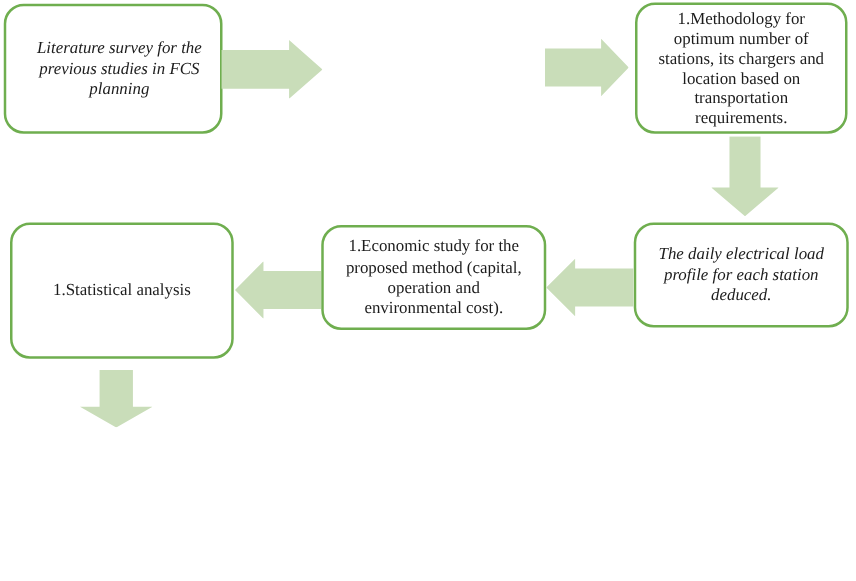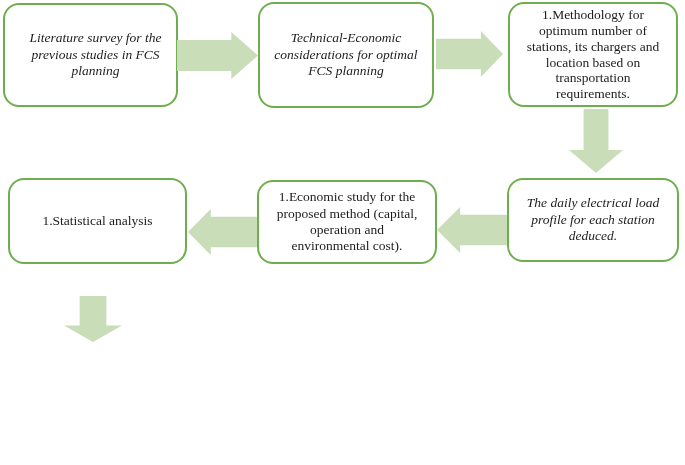--- a/index.html
+++ b/index.html
@@ -45,44 +45,41 @@
   }
   .arrow.down {
     clip-path: polygon(27% 0%, 73% 0%, 73% 64%, 100% 64%, 50% 100%, 0% 64%, 27% 64%);
   }
   
   #box-1 { left: 3px;   top: 3px;   width: 175px; height: 104px; padding-left: 21px; }
   #box-2 { left: 258px; top: 2px;   width: 176px; height: 106px; }
   #box-3 { left: 508px; top: 2px;   width: 170px; height: 105px; line-height: 1.18; }
   #box-4 { left: 507px; top: 178px; width: 172px; height: 84px; }
   #box-5 { left: 257px; top: 180px; width: 180px; height: 84px; }
-  #box-6 { left: 8px;   top: 178px; width: 179px; height: 86px; }
+  #box-6 { left: 8px;   top: 178px; width: 179px; height: 109px; }
   #box-7 { left: 6px;   top: 355px; width: 179px; height: 108px; }
   
   #arrow-1 { left: 177px; top: 32px;  width: 81px; height: 47px; }
   #arrow-2 { left: 436px; top: 31px;  width: 67px; height: 46px; }
   #arrow-3 { left: 569px; top: 109px; width: 54px; height: 64px; }
   #arrow-4 { left: 437px; top: 207px; width: 70px; height: 46px; }
   #arrow-5 { left: 188px; top: 209px; width: 69px; height: 46px; }
   #arrow-6 { left: 64px;  top: 296px; width: 58px; height: 46px; }
 </style>
 </head>
 <body>
 
 <div class="canvas">
 
   <div class="flow-box italic" id="box-1">
     <span>Literature survey for the previous studies in FCS planning</span>
   </div>
 
   <div class="arrow right" id="arrow-1"></div>
 
-  <div class="flow-box italic" id="box-2">
-    <span>Technical-Economic considerations for optimal FCS planning</span>
-  </div>
 
   <div class="arrow right" id="arrow-2"></div>
 
   <div class="flow-box" id="box-3">
     <span>1.Methodology for optimum number of stations, its chargers and location based on transportation requirements.</span>
   </div>
 
   <div class="arrow down" id="arrow-3"></div>
 
   <div class="flow-box italic" id="box-4">

